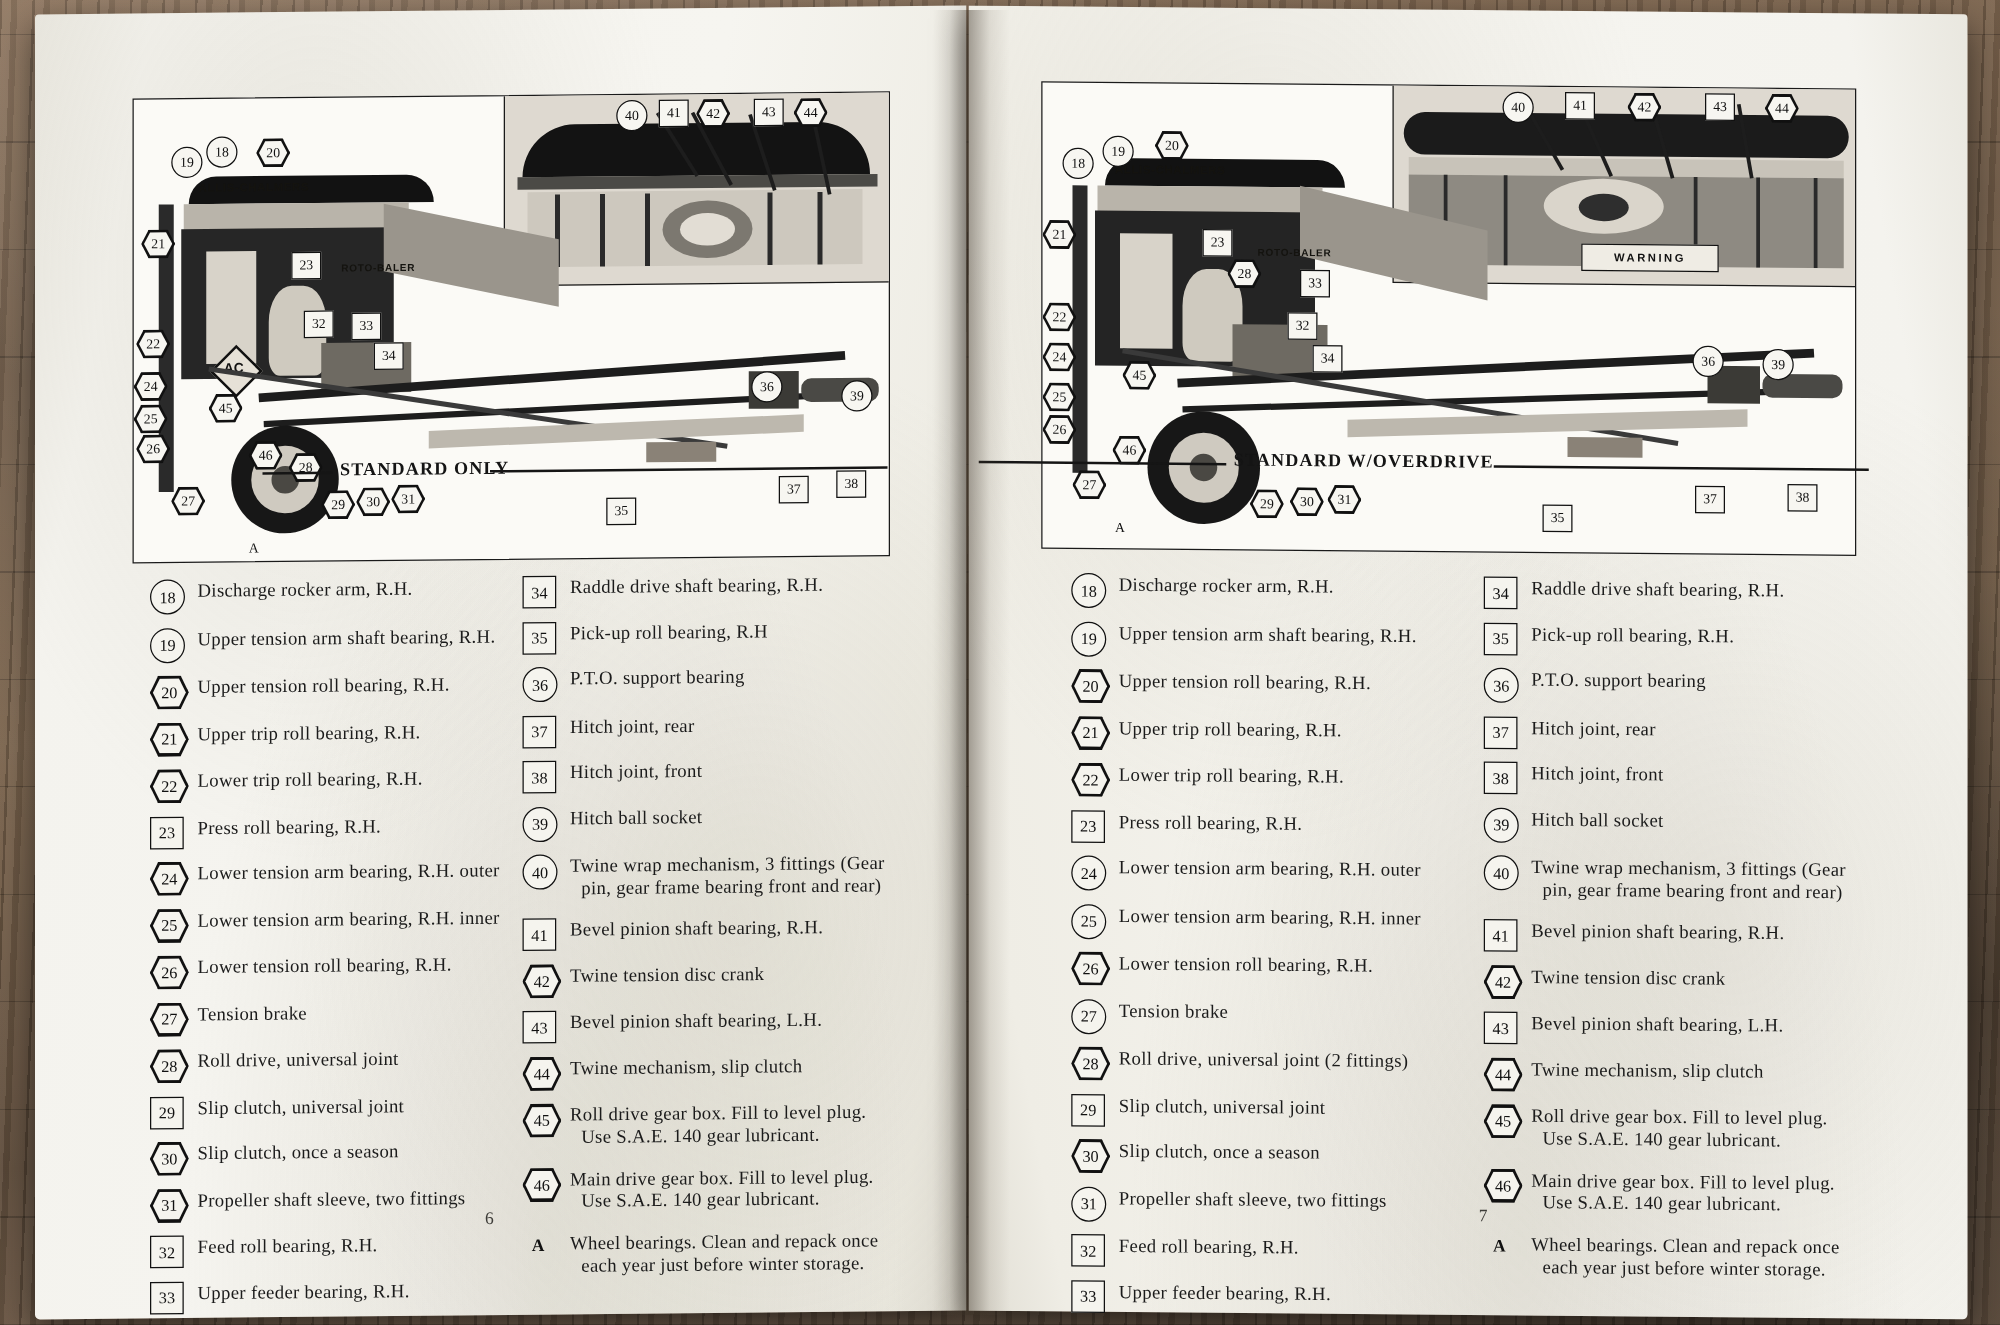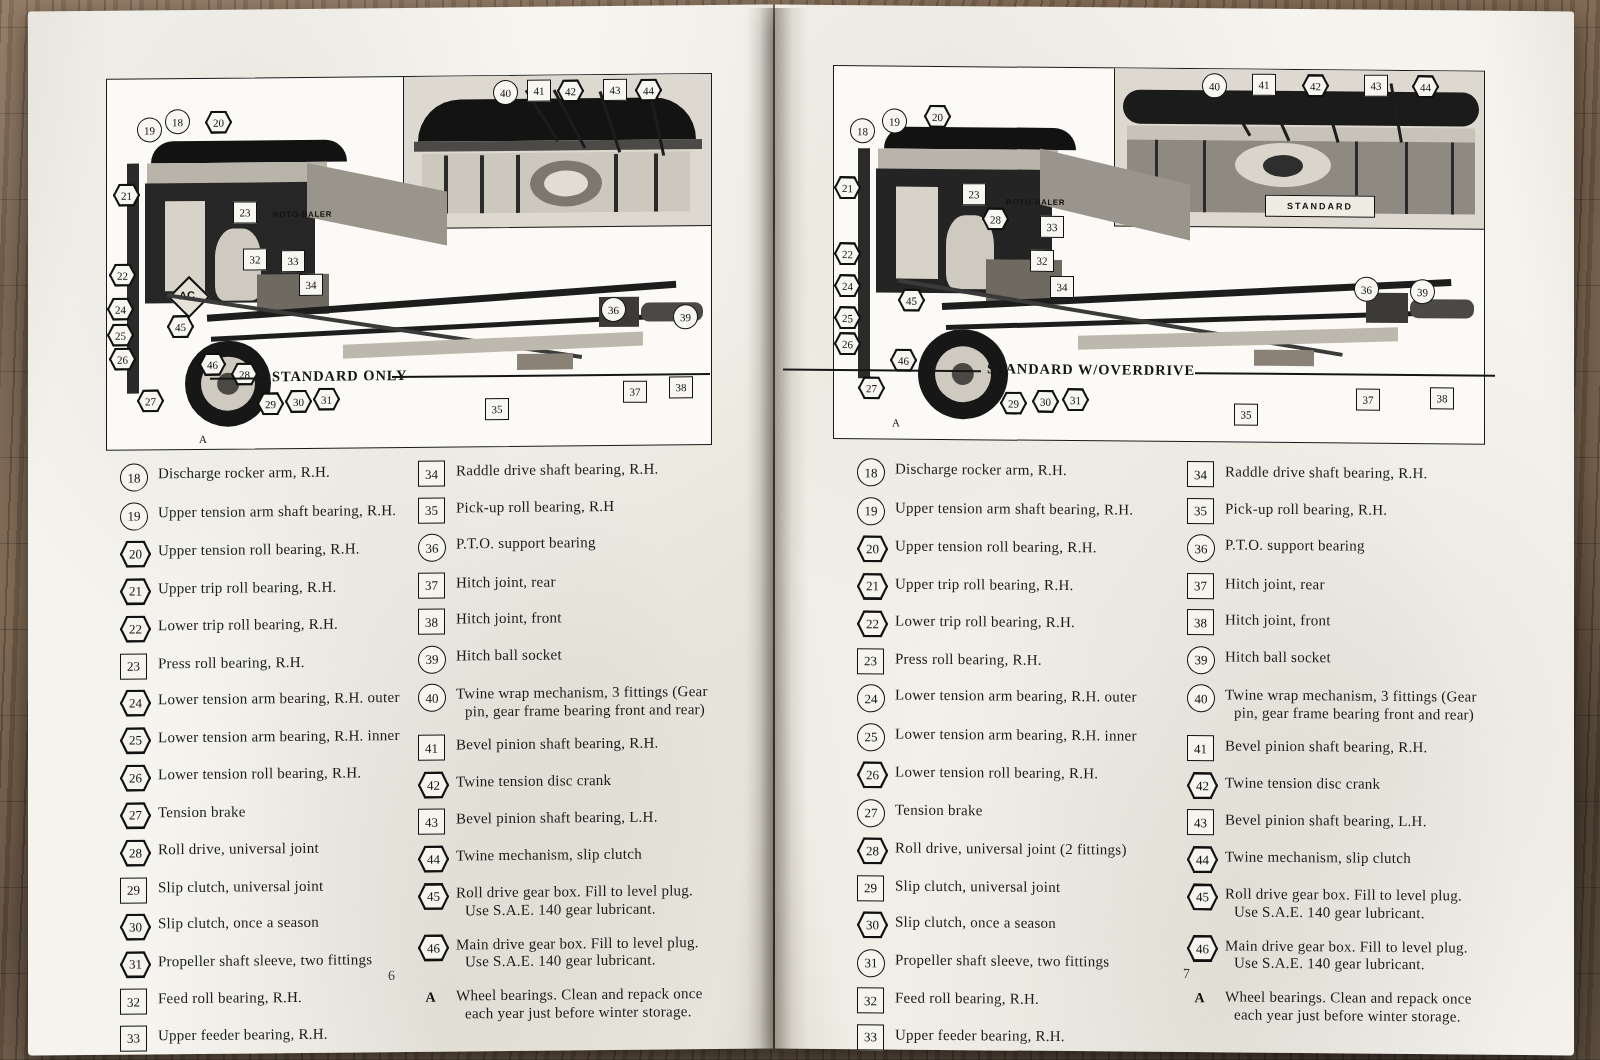--- a/index.html
+++ b/index.html
@@ -510,21 +510,21 @@
         <div class="mach" style="left:8px;top:22px;width:356px;height:34px;border-radius:40px;background:#1b1b1b;"></div>
         <div class="mlight" style="left:12px;top:58px;width:348px;height:14px;background:#c8c3b9;"></div>
         <div class="mmid" style="left:12px;top:72px;width:348px;height:72px;background:#8e8a82;"></div>
         <div class="mach" style="left:40px;top:72px;width:3px;height:72px;"></div>
         <div class="mach" style="left:88px;top:72px;width:3px;height:72px;"></div>
         <div class="mach" style="left:240px;top:72px;width:3px;height:72px;"></div>
         <div class="mach" style="left:290px;top:72px;width:3px;height:72px;"></div>
         <div class="mach" style="left:336px;top:72px;width:3px;height:72px;"></div>
         <div class="mlight" style="left:120px;top:74px;width:96px;height:44px;background:#dad5cb;border-radius:50%;"></div>
         <div class="mach" style="left:148px;top:86px;width:40px;height:22px;border-radius:50%;background:#2e2e2e;"></div>
-        <div style="position:absolute;left:150px;top:126px;width:108px;height:20px;background:#efece4;border:1.4px solid #111;display:flex;align-items:center;justify-content:center;font-family:'Liberation Sans',sans-serif;font-size:9px;letter-spacing:2px;font-weight:700;color:#111;">STANDARD</div>
+        <div style="position:absolute;left:150px;top:126px;width:108px;height:20px;background:#efece4;border:1.4px solid #111;display:flex;align-items:center;justify-content:center;font-family:'Liberation Sans',sans-serif;font-size:9px;letter-spacing:2px;font-weight:700;color:#111;">WARNING</div>
         <div class="bar" style="left:104px;top:12px;width:62px;height:3px;transform:rotate(60deg);"></div>
         <div class="bar" style="left:148px;top:12px;width:64px;height:3px;transform:rotate(66deg);"></div>
         <div class="bar" style="left:206px;top:12px;width:62px;height:3px;transform:rotate(74deg);"></div>
         <div class="bar" style="left:276px;top:12px;width:60px;height:3px;transform:rotate(80deg);"></div>
       </div>
 
       <div class="mach" style="left:50px;top:60px;width:192px;height:22px;border-radius:22px 22px 0 0;background:#121212;"></div>
       <div class="brandtxt" style="left:58px;top:64px;">ALLIS-CHALMERS</div>
       <div class="mlight" style="left:44px;top:82px;width:180px;height:24px;"></div>
       <div class="mach" style="left:24px;top:82px;width:12px;height:230px;"></div>

